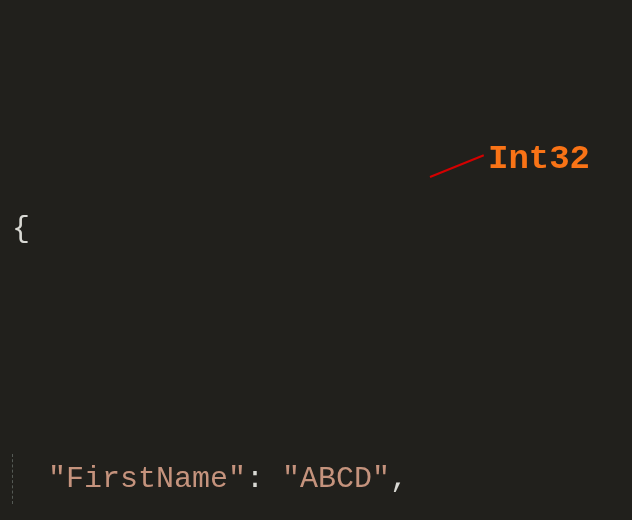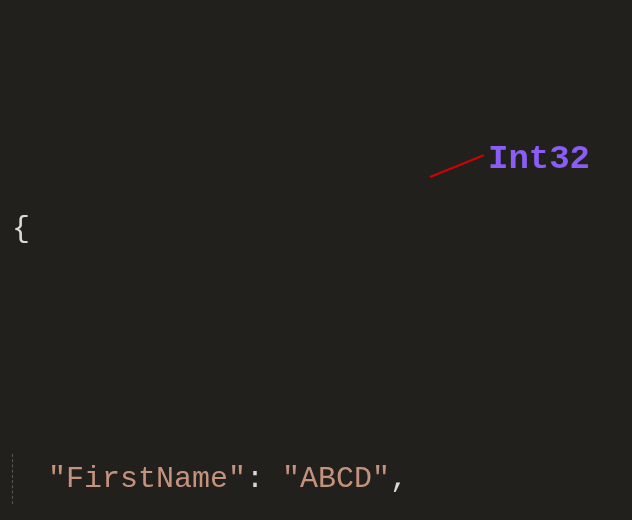--- a/index.html
+++ b/index.html
@@ -32,21 +32,21 @@
     box-sizing: border-box;
   }
   .brace  { color: #d9d9d4; }
   .key    { color: #c5937d; }   
   .punct  { color: #d9d9d4; }
   .string { color: #c5937d; }   
   .comma  { color: #d9d9d4; }
 
   .annotation {
     position: absolute;
-    color: #8b5cf6;
+    color: #f97316;
     font-family: "Courier New", monospace;
     font-weight: 900;
     font-size: 34px;
     pointer-events: none;
   }
   .annotation-line {
     position: absolute;
     width: 50px;
     height: 2px;
     background: #d40000;

